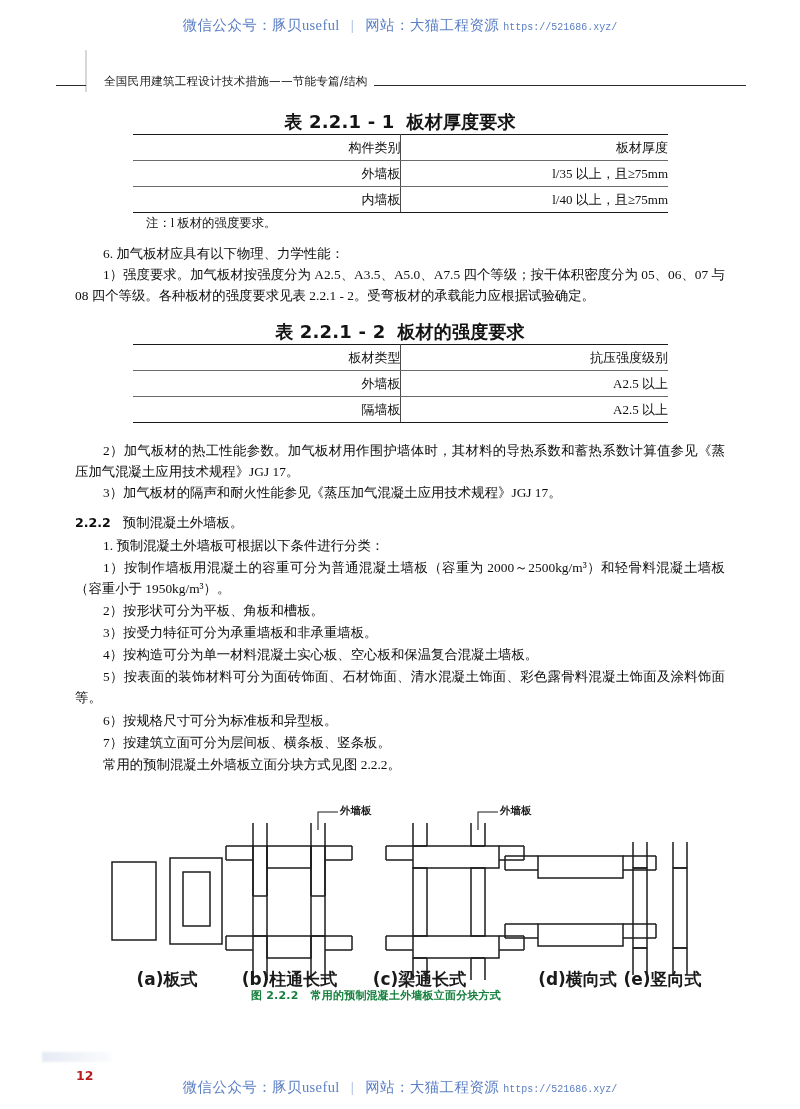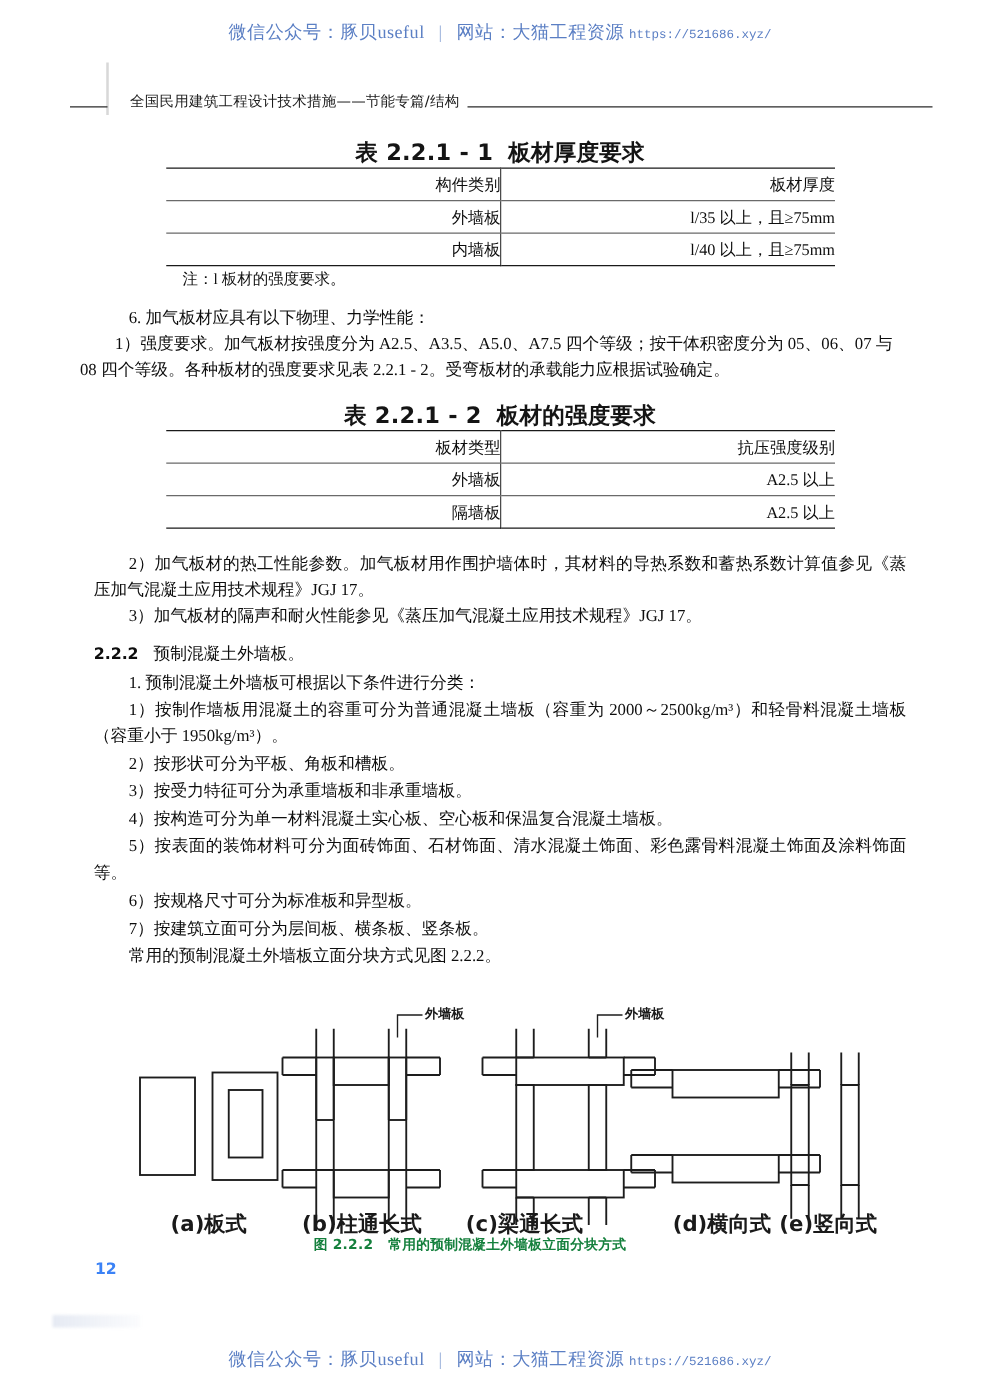--- a/index.html
+++ b/index.html
@@ -181,25 +181,25 @@
     font-size: 11px;
     color: #15803d;
     letter-spacing: 0.2px;
   }
   #fig-caption .num { margin-right: 12px; }
 
   
   #page-number {
     position: absolute;
     left: 76px;
-    top: 1007px;
+    top: 1068px;
     font-family: "DejaVu Sans", "Liberation Sans", sans-serif;
     font-size: 12.5px;
     font-weight: bold;
-    color: #3b82f6;
+    color: #b91c1c;
   }
   #ghost-stamp {
     position: absolute;
     left: 42px;
     top: 1052px;
     width: 70px;
     height: 10px;
     background: linear-gradient(90deg, rgba(170,185,215,0.30), rgba(170,185,215,0.05));
     filter: blur(1.2px);
   }
@@ -243,21 +243,21 @@
       <td class="col-a">内墙板</td>
       <td class="col-b">l/40 以上，且≥75mm</td>
     </tr>
   </tbody>
     </table>
 
   <div class="note" style="left:146px; top:215px;">注：l 板材的强度要求。</div>
 
   <div class="para" style="left:75px; top:243px; width:650px; text-indent:28px;">6. 加气板材应具有以下物理、力学性能：</div>
 
-  <div class="para" style="left:64px; top:264px; width:650px; text-indent:28px;">1）强度要求。加气板材按强度分为 A2.5、A3.5、A5.0、A7.5 四个等级；按干体积密度分为 05、06、07 与 08 四个等级。各种板材的强度要求见表 2.2.1 - 2。受弯板材的承载能力应根据试验确定。</div>
+  <div class="para" style="left:75px; top:264px; width:650px; text-indent:28px;">1）强度要求。加气板材按强度分为 A2.5、A3.5、A5.0、A7.5 四个等级；按干体积密度分为 05、06、07 与 08 四个等级。各种板材的强度要求见表 2.2.1 - 2。受弯板材的承载能力应根据试验确定。</div>
 
   <div class="tbl-caption" style="top:320px;">
     <span class="num">表 2.2.1 - 2</span><span>板材的强度要求</span>
   </div>
 
   <table class="dtable" style="left:133px; top:344px; width:535px;">
     <tbody>
         <tr>
       <td class="col-a">板材类型</td>
       <td class="col-b">抗压强度级别</td>

